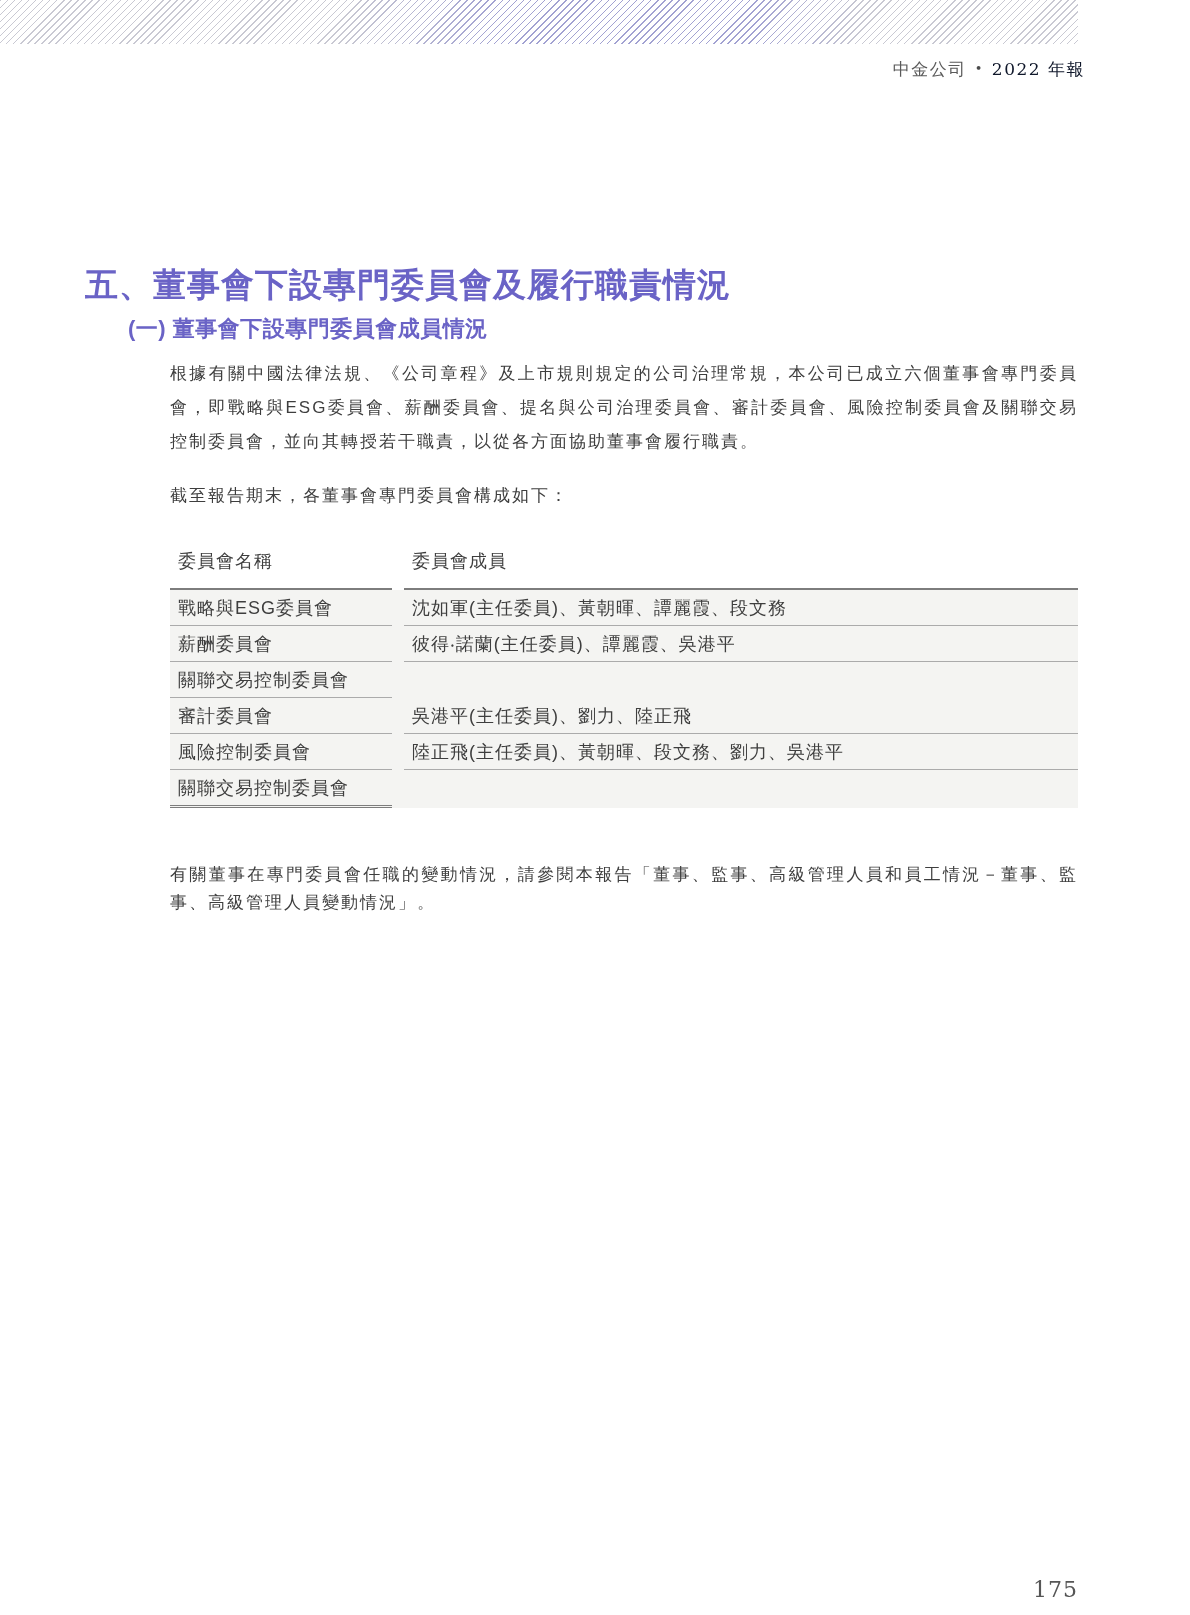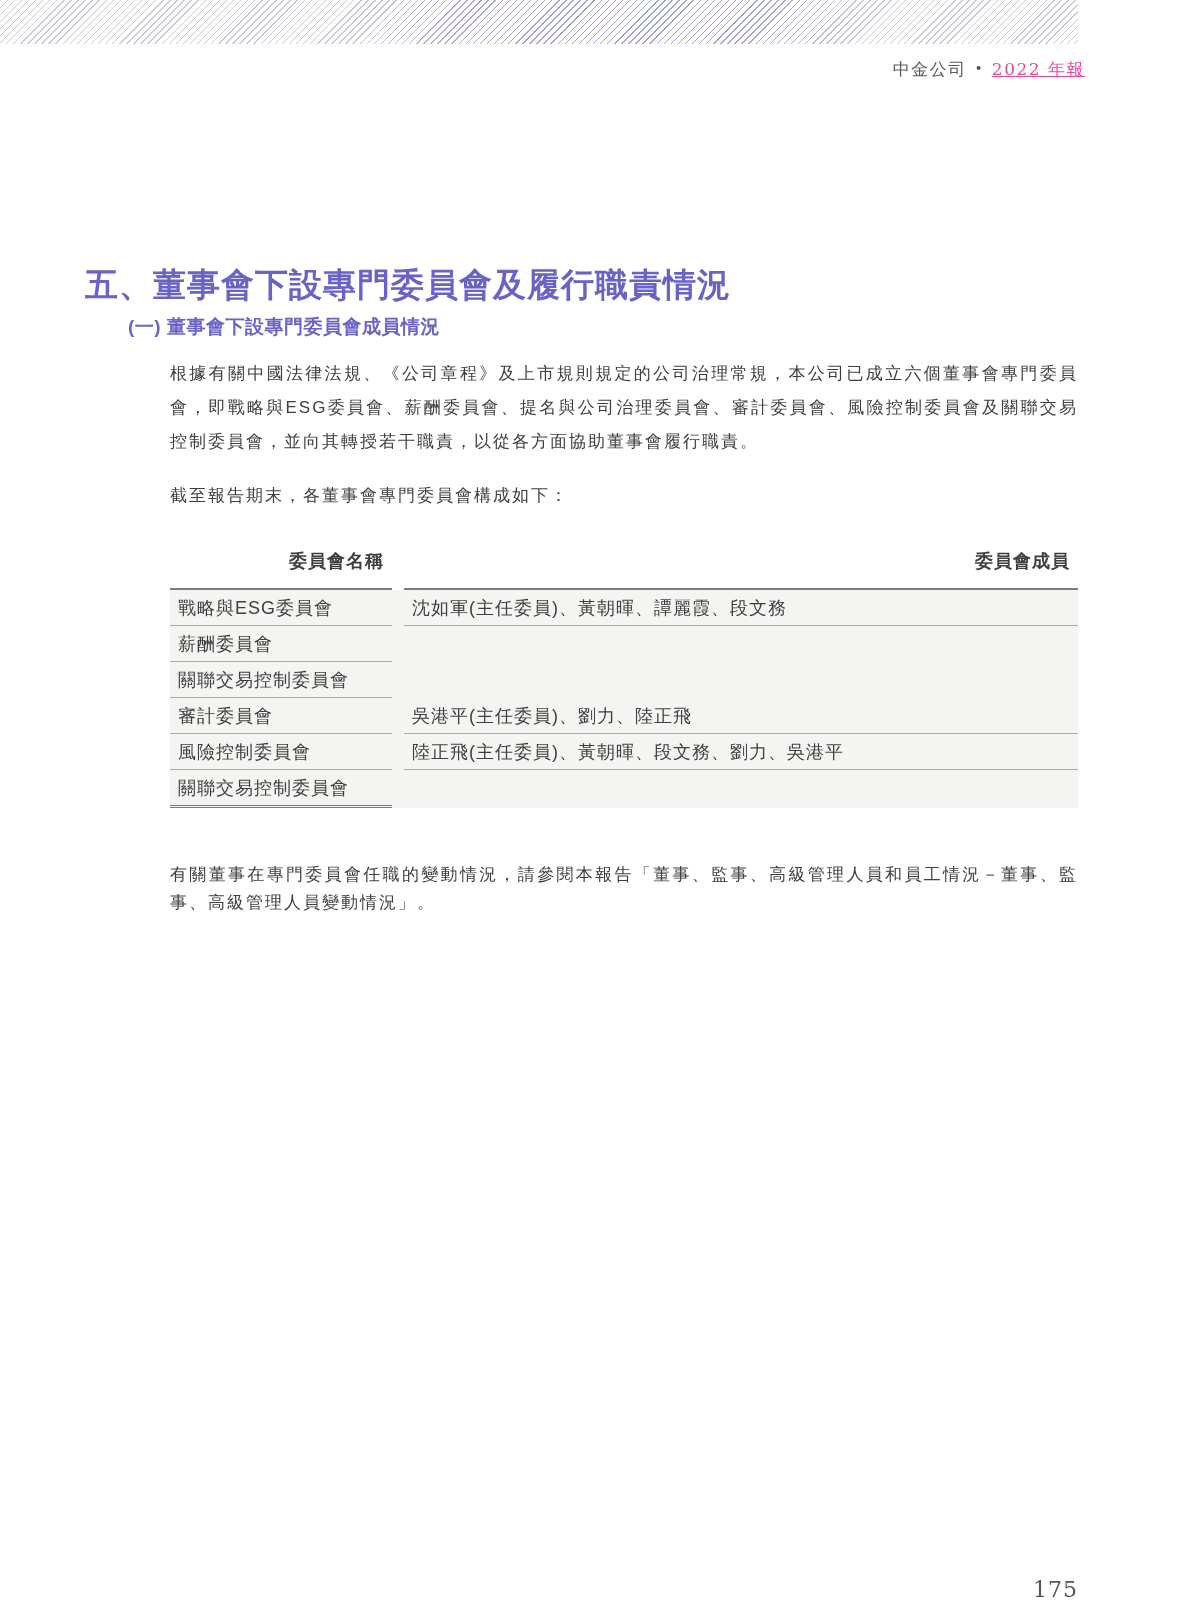--- a/index.html
+++ b/index.html
@@ -37,37 +37,37 @@
     position: absolute;
     top: 58px; right: 105px;
     font-family: "DejaVu Serif", "Liberation Serif", serif;
     font-size: 17px;
     letter-spacing: 1.5px;
     white-space: nowrap;
     color: var(--header-text, #6f6f6f);
   }
   .rh-company { color: #5a5a5a; }
   .rh-dot { color: #4a4a4a; font-size: 13px; padding: 0 8px; vertical-align: 2px; }
-  .rh-report { color: #ec4899; text-decoration: underline; }
+  .rh-report { color: #0f172a; }
 
   .section-title {
     position: absolute;
     left: 85px; top: 263px;
     margin: 0;
     font-size: 33px;
     font-weight: bold;
     letter-spacing: 1px;
     color: var(--accent, #6a63c6);
     white-space: nowrap;
   }
   .subsection-title {
     position: absolute;
     left: 128px; top: 314px;
     margin: 0;
-    font-size: 19px;
+    font-size: 22px;
     font-weight: bold;
     letter-spacing: 0.5px;
     color: var(--accent, #6a63c6);
     white-space: nowrap;
   }
 
   .para {
     position: absolute;
     left: 170px;
     width: 908px;
@@ -89,24 +89,23 @@
     width: 908px;
     font-size: 18px;
   }
   .t-header-row, .t-row {
     display: grid;
     grid-template-columns: 222px 1fr;
     column-gap: 12px;
   }
   .t-header-row .t-cell {
     padding: 5px 8px 15px 8px;
-    font-weight: bold;
+    font-weight: normal;
     border-bottom: 2px solid var(--rule-dark, #7d7d7d);
     letter-spacing: 1px;
-    text-align: right;
   }
   .t-row { background: var(--row-bg, #f4f4f2); }
   .t-row .t-cell {
     padding: 7px 8px 6px 8px;
     line-height: 22px;
     letter-spacing: 1px;
     border-bottom: 1px solid var(--rule-light, #ababab);
     white-space: nowrap;
     overflow: hidden;
   }
@@ -149,20 +148,21 @@
     <div class="t-header-row">
       <div class="t-cell">委員會名稱</div>
       <div class="t-cell">委員會成員</div>
     </div>
     <div class="t-row">
       <div class="t-cell">戰略與ESG委員會</div>
       <div class="t-cell">沈如軍(主任委員)、黃朝暉、譚麗霞、段文務</div>
     </div>
     <div class="t-row">
       <div class="t-cell">薪酬委員會</div>
+      <div class="t-cell">彼得‧諾蘭(主任委員)、譚麗霞、吳港平</div>
     </div>
     <div class="t-row">
       <div class="t-cell">關聯交易控制委員會</div>
     </div>
     <div class="t-row">
       <div class="t-cell">審計委員會</div>
       <div class="t-cell">吳港平(主任委員)、劉力、陸正飛</div>
     </div>
     <div class="t-row">
       <div class="t-cell">風險控制委員會</div>

